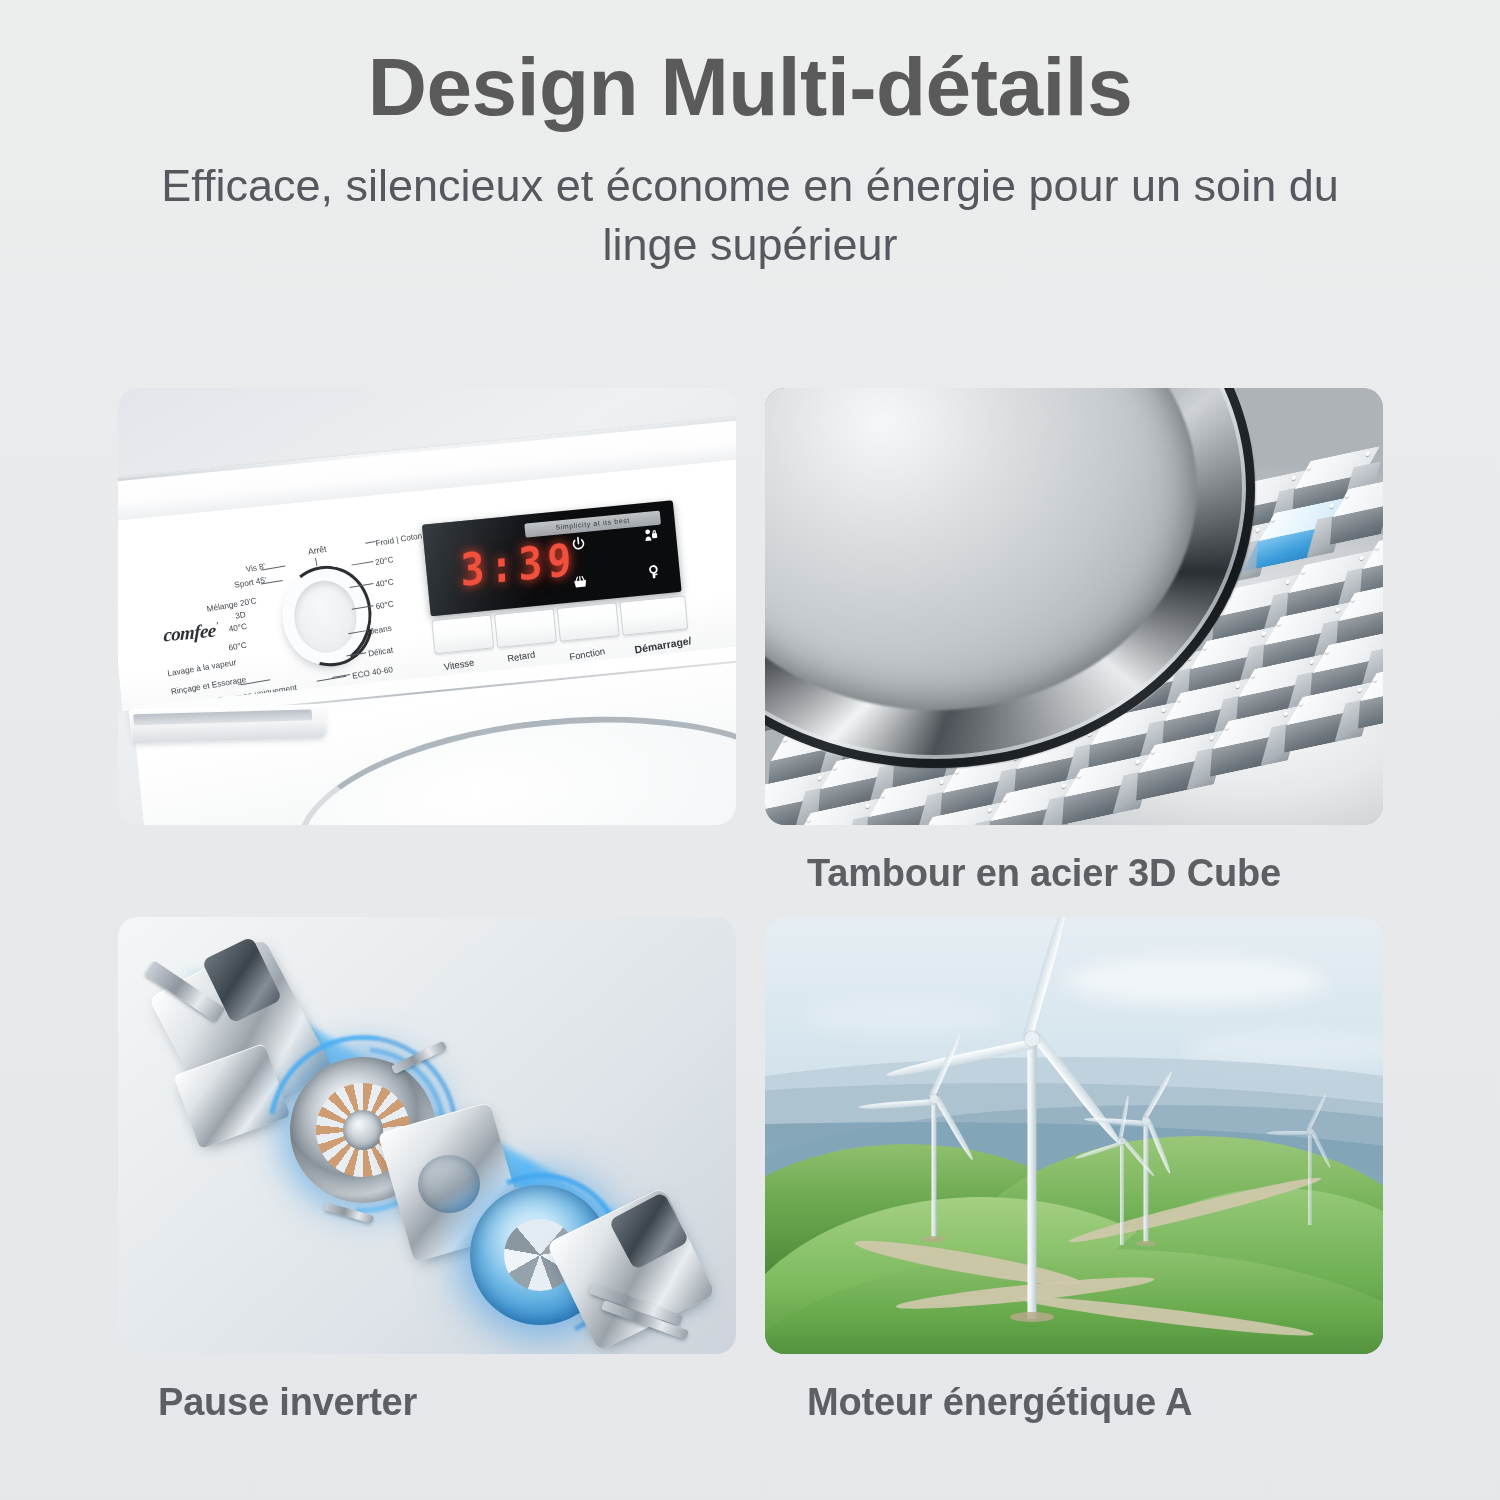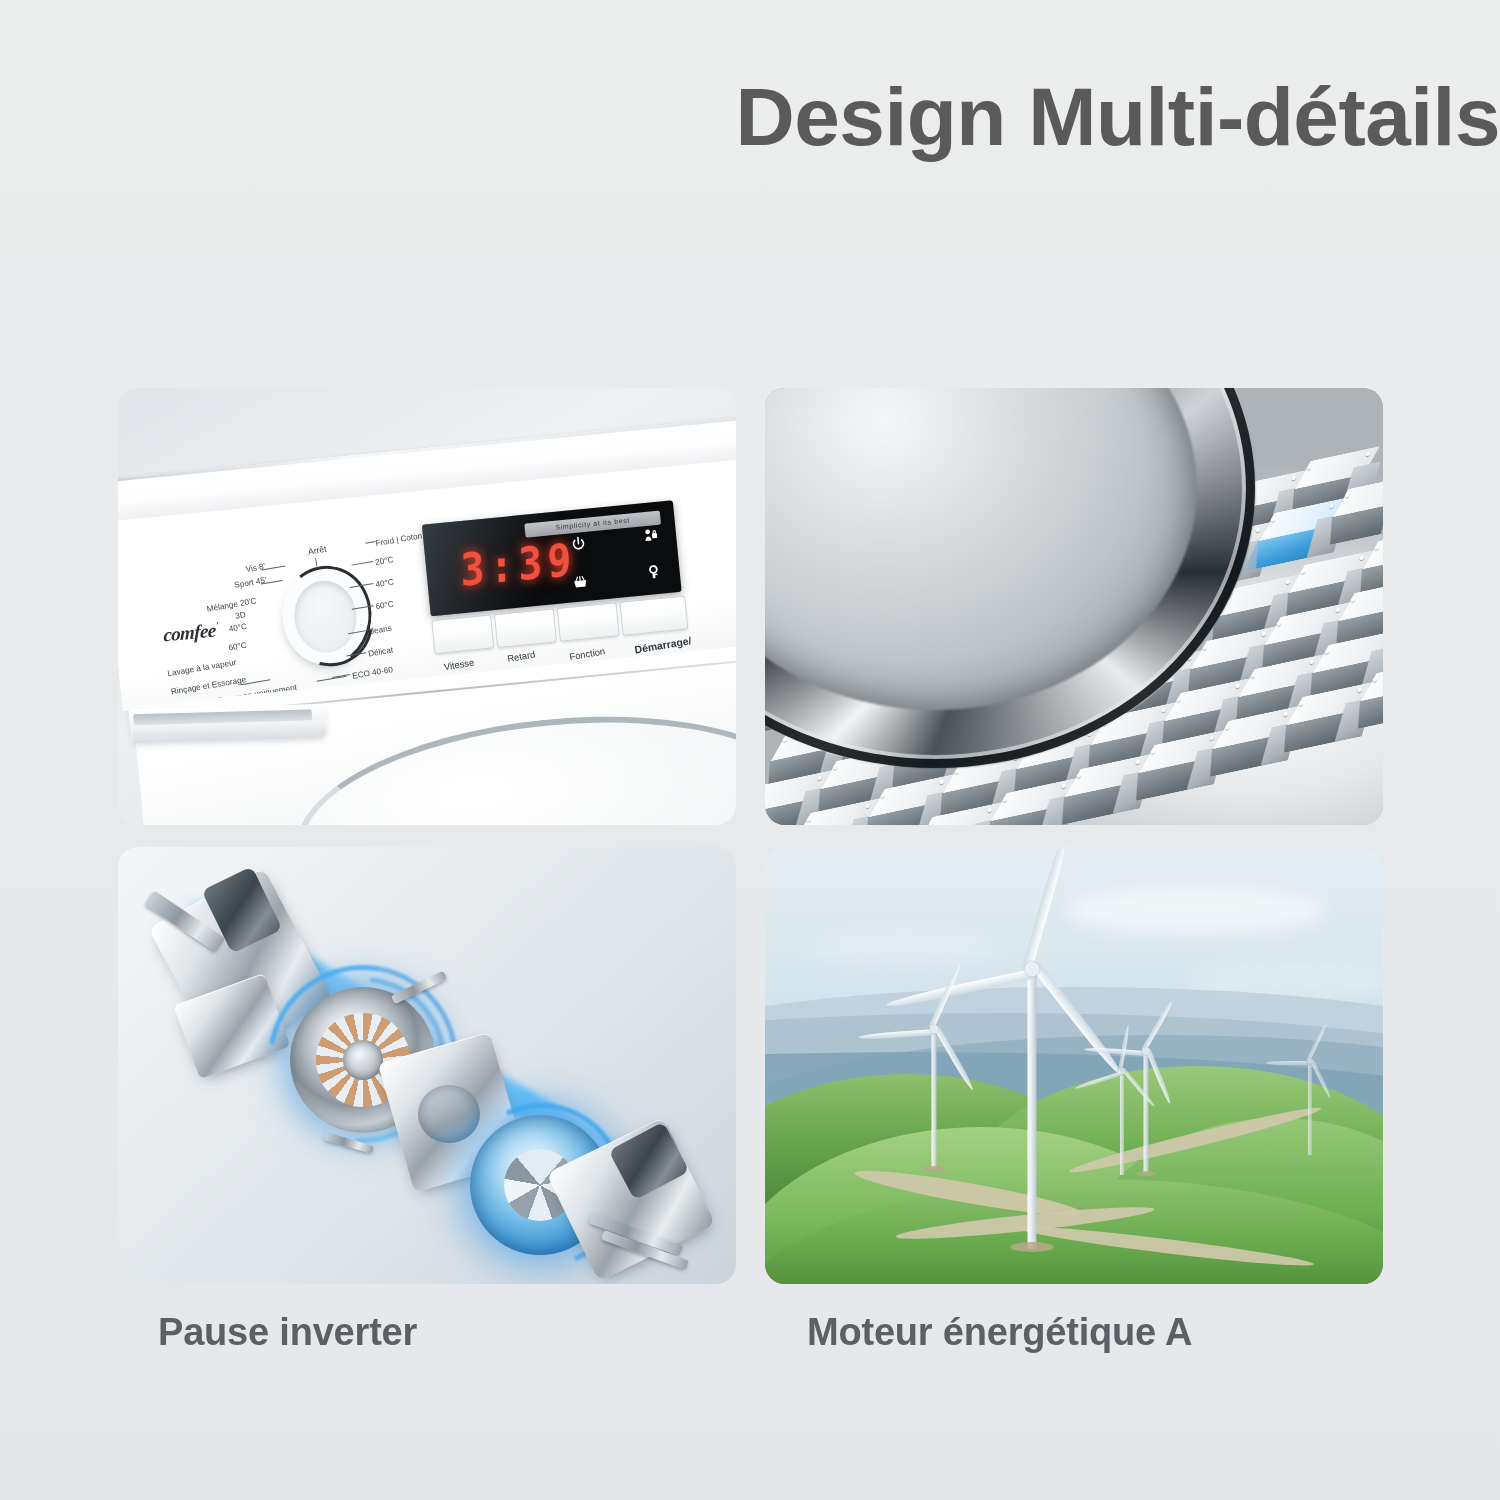--- a/index.html
+++ b/index.html
@@ -11,21 +11,21 @@
     overflow:hidden;
   }
 
   .page {
     position:relative;
     width:1500px; height:1500px;
     background:linear-gradient(180deg,#eceded 0%,#e8e9eb 55%,#e6e7ea 100%);
   }
 
   
-  .header { padding-top:74px; text-align:right; }
+  .header { padding-top:44px; text-align:center; }
 
   .headline {
     font-size:82px;
     font-weight:bold;
     color:#5a5a5a;
     letter-spacing:-0.5px;
     line-height:1.05;
   }
 
   .subline {
@@ -479,20 +479,21 @@
     opacity:.85;
   }
 </style>
 </head>
 <body>
 
 <div class="page">
 
   <div class="header">
     <div class="headline">Design Multi-détails</div>
+    <div class="subline">Efficace, silencieux et économe en énergie pour un soin du linge supérieur</div>
   </div>
 
   <div class="grid">
 
     <div class="cell left">
       <div class="panel p-led">
 
         <div class="machine">
           <div class="m-top"></div>
           <div class="m-face">
@@ -950,20 +951,21 @@
                 <div class="top"></div>
                 <div class="side"></div>
                 <span class="dot d1"></span>
               </div>
           </div>
 
           <div class="drum-rim"></div>
           <div class="drum-rim-edge"></div>
         </div>
       </div>
+      <div class="caption">Tambour en acier 3D Cube</div>
     </div>
 
     <div class="cell left">
       <div class="panel p-motor">
         <div class="motor">
 
           <div class="glowline" style="left:40px;top:110px;width:300px;height:26px;transform:rotate(30deg);"></div>
           <div class="glowline" style="left:250px;top:250px;width:340px;height:30px;transform:rotate(30deg);"></div>
 
           <div class="mpart mp-body" style="left:58px;top:42px;width:130px;height:150px;transform:rotate(-28deg);"></div>

